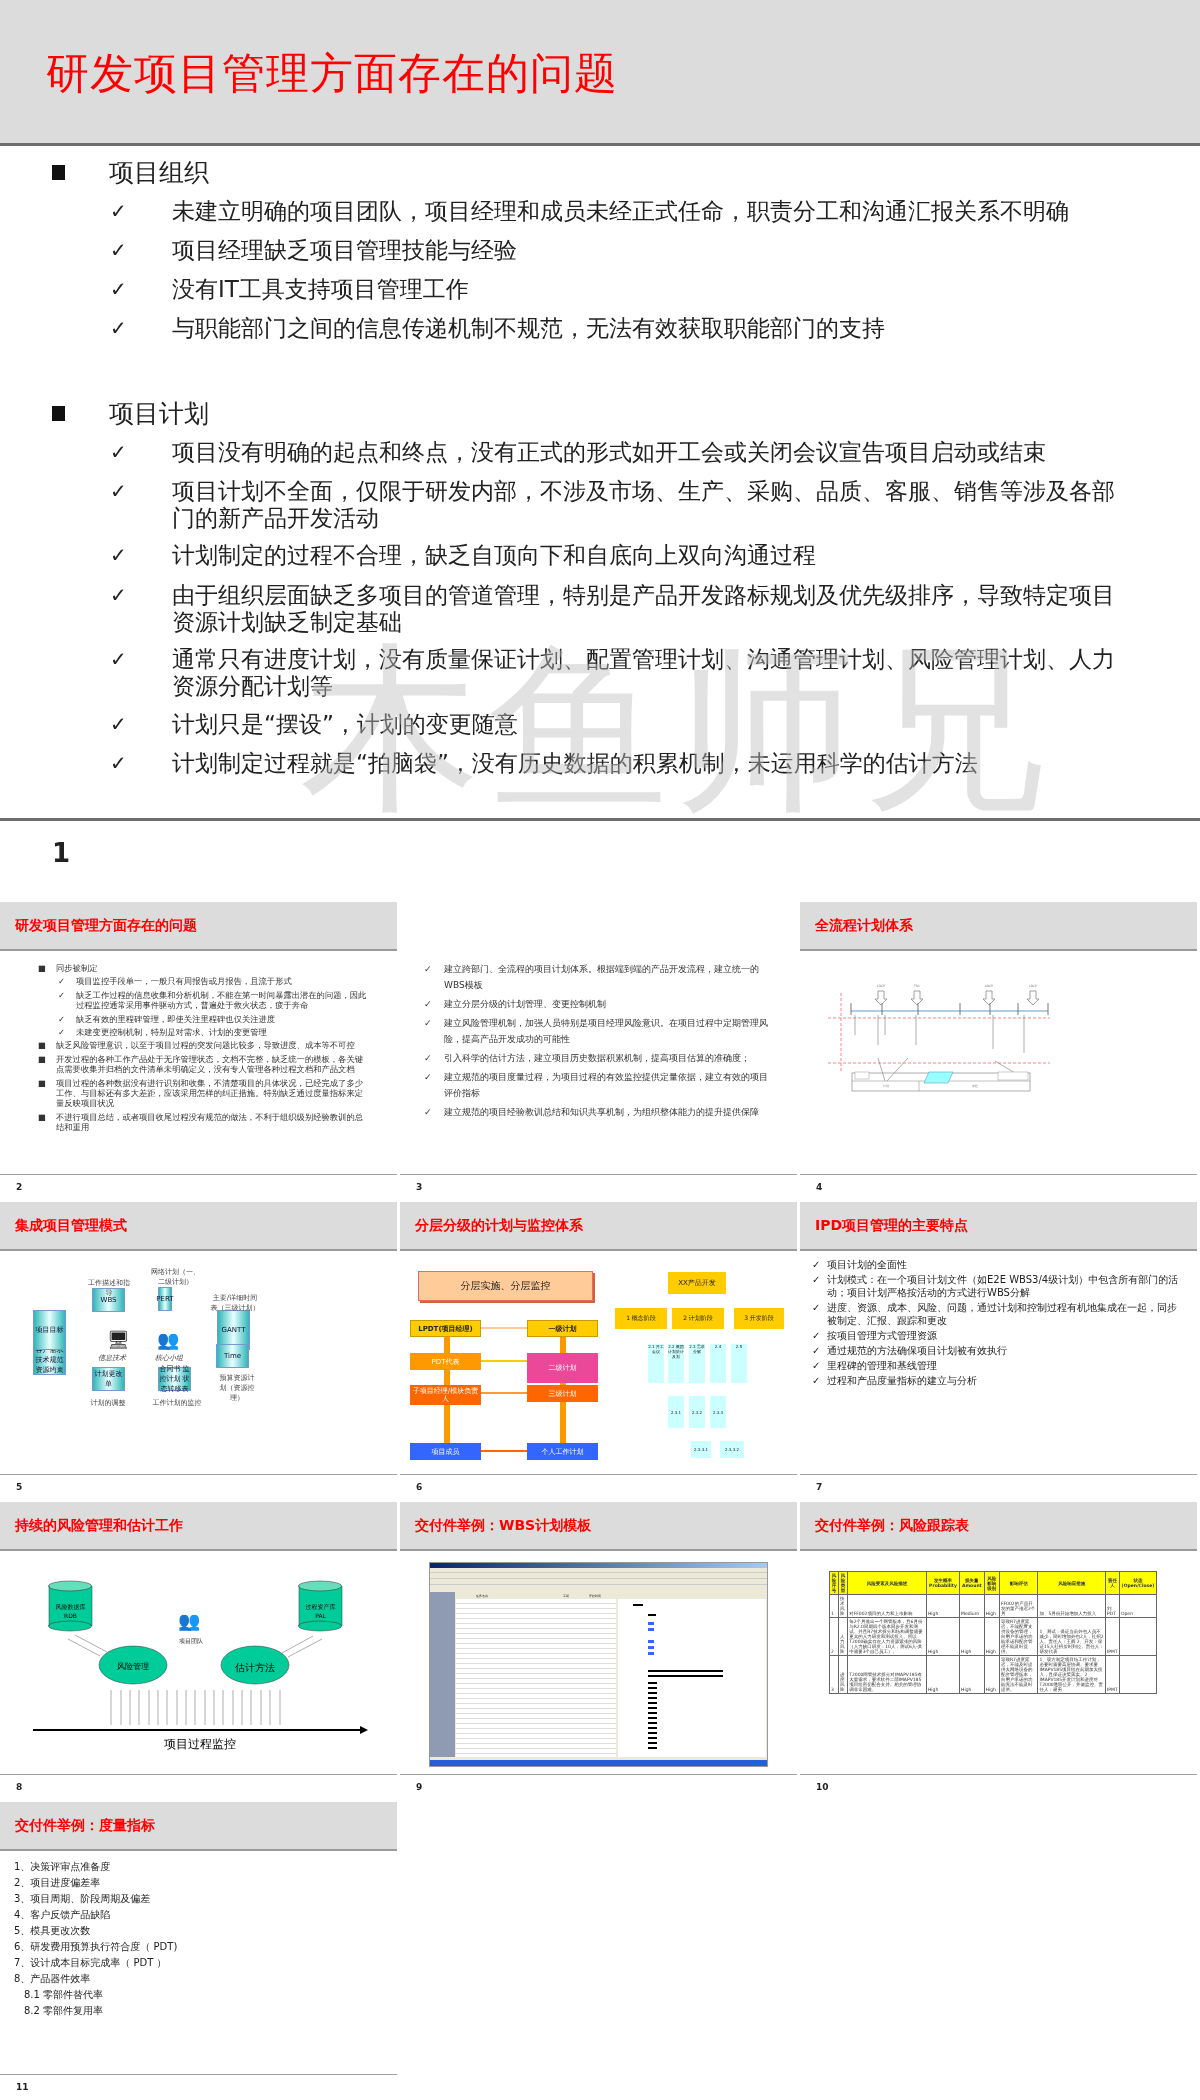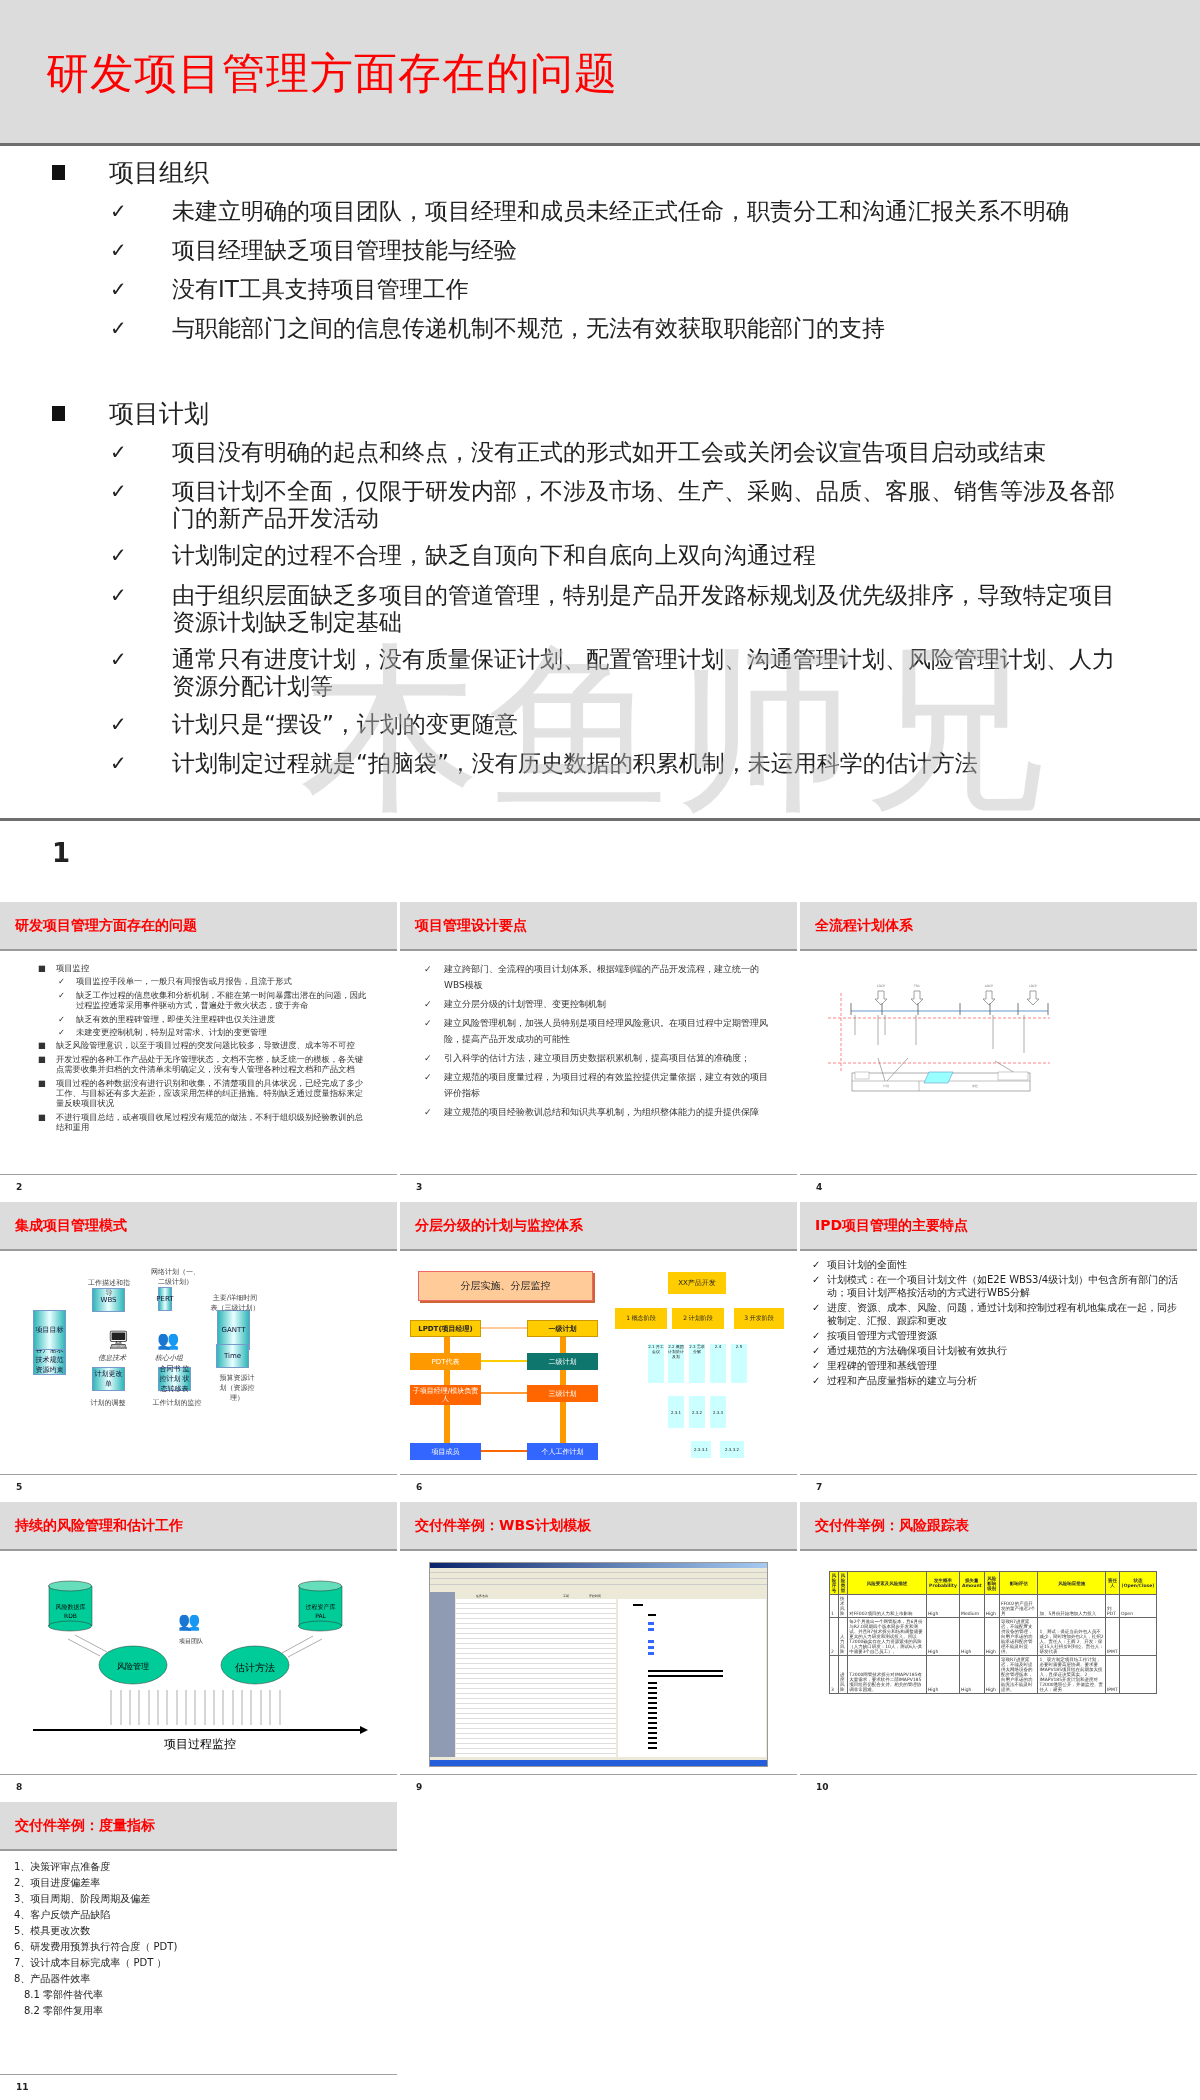--- a/index.html
+++ b/index.html
@@ -99,21 +99,21 @@
 </div>
 
 <div class="thumb" style="left:0;top:902px">
   <div class="th-head">
       <div class="th-title">研发项目管理方面存在的问题</div>
     </div>
   <div class="th-body sm">
     <div style="position:absolute;left:38px;top:10px;width:330px">
       <div class="sm-li" style="padding-left:18px">
           <span class="b">■</span>
-          <span class="t">项目监控</span>
+          <span class="t">同步被制定</span>
         </div>
       <div class="sm-li" style="padding-left:38px">
           <span class="b" style="left:20px">✓</span>
           <span class="t">项目监控手段单一，一般只有周报告或月报告，且流于形式</span>
         </div>
       <div class="sm-li" style="padding-left:38px">
           <span class="b" style="left:20px">✓</span>
           <span class="t">缺乏工作过程的信息收集和分析机制，不能在第一时间暴露出潜在的问题，因此过程监控通常采用事件驱动方式，普遍处于救火状态，疲于奔命</span>
         </div>
       <div class="sm-li" style="padding-left:38px">
@@ -140,23 +140,20 @@
           <span class="b">■</span>
           <span class="t">不进行项目总结，或者项目收尾过程没有规范的做法，不利于组织级别经验教训的总结和重用</span>
         </div>
     </div>
   </div>
   <div class="th-foot-line"></div>
   <div class="th-page">2</div>
 </div>
 
 <div class="thumb" style="left:400px;top:902px">
-  <div class="th-head">
-      <div class="th-title">项目管理设计要点</div>
-    </div>
   <div class="th-body" style="font-size:9px;line-height:16px;color:#333">
     <div style="position:absolute;left:24px;top:8px;width:350px">
       <div class="sm-li" style="padding-left:20px">
           <span class="b">✓</span>
           <span class="t">建立跨部门、全流程的项目计划体系。根据端到端的产品开发流程，建立统一的WBS模板</span>
         </div>
       <div class="sm-li" style="padding-left:20px">
           <span class="b">✓</span>
           <span class="t">建立分层分级的计划管理、变更控制机制</span>
         </div>
@@ -279,21 +276,21 @@
     <div style="position:absolute;left:160px;top:79px;width:6px;height:128px;background:#f90"></div>
     <div style="position:absolute;left:80px;top:74px;width:48px;height:2px;background:#fc9"></div>
     <div style="position:absolute;left:80px;top:107px;width:48px;height:2px;background:#fc0"></div>
     <div style="position:absolute;left:80px;top:139px;width:48px;height:2px;background:#f93"></div>
     <div style="position:absolute;left:80px;top:197px;width:48px;height:2px;background:#f60"></div>
     <div class="box" style="left:10px;top:67px;width:71px;height:17px;background:#fc0;border:1px solid #c90;font-size:7px;font-weight:bold">LPDT(项目经理)</div>
     <div class="box" style="left:10px;top:100px;width:71px;height:17px;background:#f90;color:#fff;font-size:7px">PDT代表</div>
     <div class="box" style="left:10px;top:132px;width:71px;height:20px;background:#f60;color:#fff;font-size:7px;line-height:8px">子项目经理/模块负责人</div>
     <div class="box" style="left:10px;top:190px;width:71px;height:17px;background:#36f;color:#fff;font-size:7px">项目成员</div>
     <div class="box" style="left:127px;top:67px;width:71px;height:17px;background:#fc0;border:1px solid #c90;font-size:7px;font-weight:bold">一级计划</div>
-    <div class="box" style="left:127px;top:100px;width:71px;height:17px;background:#0f766e;color:#fff;font-size:7px">二级计划</div>
+    <div class="box" style="left:127px;top:100px;width:71px;height:30px;background:#ec4899;color:#fff;font-size:7px">二级计划</div>
     <div class="box" style="left:127px;top:132px;width:71px;height:17px;background:#f60;color:#fff;font-size:7px">三级计划</div>
     <div class="box" style="left:127px;top:190px;width:71px;height:17px;background:#36f;color:#fff;font-size:7px">个人工作计划</div>
 
     <div class="box" style="left:268px;top:19px;width:58px;height:22px;background:#fc0;font-size:7px">XX产品开发</div>
     <div class="box" style="left:215px;top:55px;width:52px;height:21px;background:#fc0;font-size:6px">1 概念阶段</div>
     <div class="box" style="left:272px;top:55px;width:52px;height:21px;background:#fc0;font-size:6px">2 计划阶段</div>
     <div class="box" style="left:334px;top:55px;width:50px;height:21px;background:#fc0;font-size:6px">3 开发阶段</div>
     <div class="box" style="left:248px;top:91px;width:16px;height:39px;background:#cff;font-size:4px;align-items:flex-start">2.1 开工会议</div>
     <div class="box" style="left:268px;top:91px;width:16px;height:39px;background:#cff;font-size:4px;align-items:flex-start">2.2 概团计划阶计及划</div>
     <div class="box" style="left:289px;top:91px;width:16px;height:39px;background:#cff;font-size:4px;align-items:flex-start">2.3 需求分解</div>

